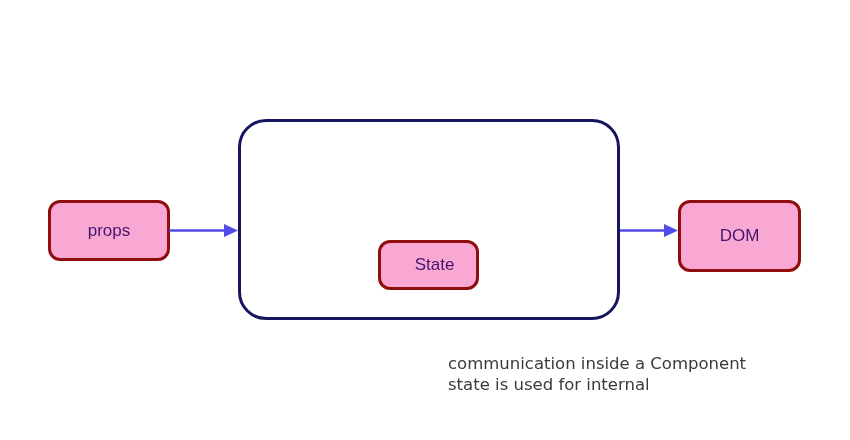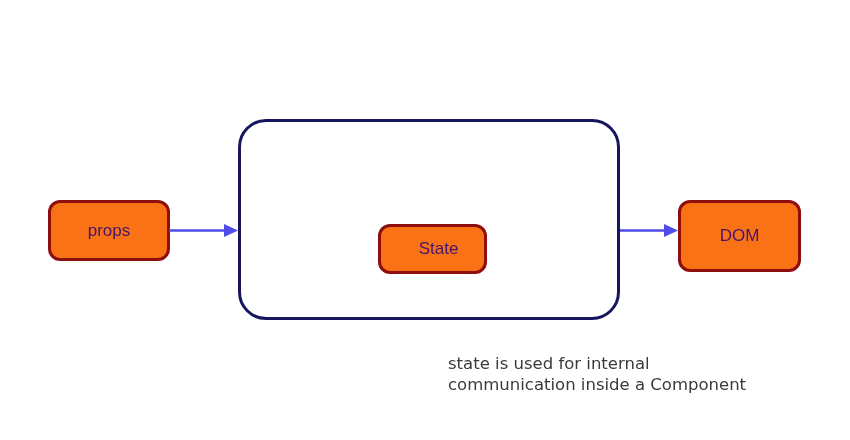--- a/index.html
+++ b/index.html
@@ -13,31 +13,31 @@
     height: 440px;
     background: #ffffff;
     overflow: hidden;
     font-family: "Liberation Sans", sans-serif;
   }
   .small-box {
     position: absolute;
     box-sizing: border-box;
     border: 3px solid #8e0d0d;
     border-radius: 12px;
-    background: #f97316;
+    background: #f9a8d4;
     display: flex;
     align-items: center;
     justify-content: center;
     color: #45156e;
     font-size: 17px;
     font-family: "Liberation Sans", sans-serif;
   }
   #props-box { left: 48px;  top: 200px; width: 122px; height: 61px; }
   #dom-box   { left: 678px; top: 200px; width: 123px; height: 72px; }
-  #state-box { left: 378px; top: 224px; width: 109px; height: 50px; padding-left: 12px; }
+  #state-box { left: 378px; top: 240px; width: 101px; height: 50px; padding-left: 12px; }
 
   #component-box {
     position: absolute;
     left: 238px;
     top: 119px;
     width: 382px;
     height: 201px;
     box-sizing: border-box;
     border: 3px solid #16165e;
     border-radius: 28px;
@@ -96,17 +96,17 @@
     <line x1="0" y1="9.5" x2="56" y2="9.5" stroke="#4f4ae8" stroke-width="2.4"></line>
     <polygon points="55,3 55,16 69,9.5" fill="#4f4ae8"></polygon>
   </svg>
 
   <svg id="arrow-2" class="arrow-svg" width="59" height="19">
     <line x1="0" y1="9.5" x2="45" y2="9.5" stroke="#4f4ae8" stroke-width="2.4"></line>
     <polygon points="44,3 44,16 58,9.5" fill="#4f4ae8"></polygon>
   </svg>
 
   <div id="caption">
+    <div>communication inside a Component</div>
     <div>state is used for internal</div>
-    <div>communication inside a Component</div>
   </div>
 
 </div>
 
 </body></html>

